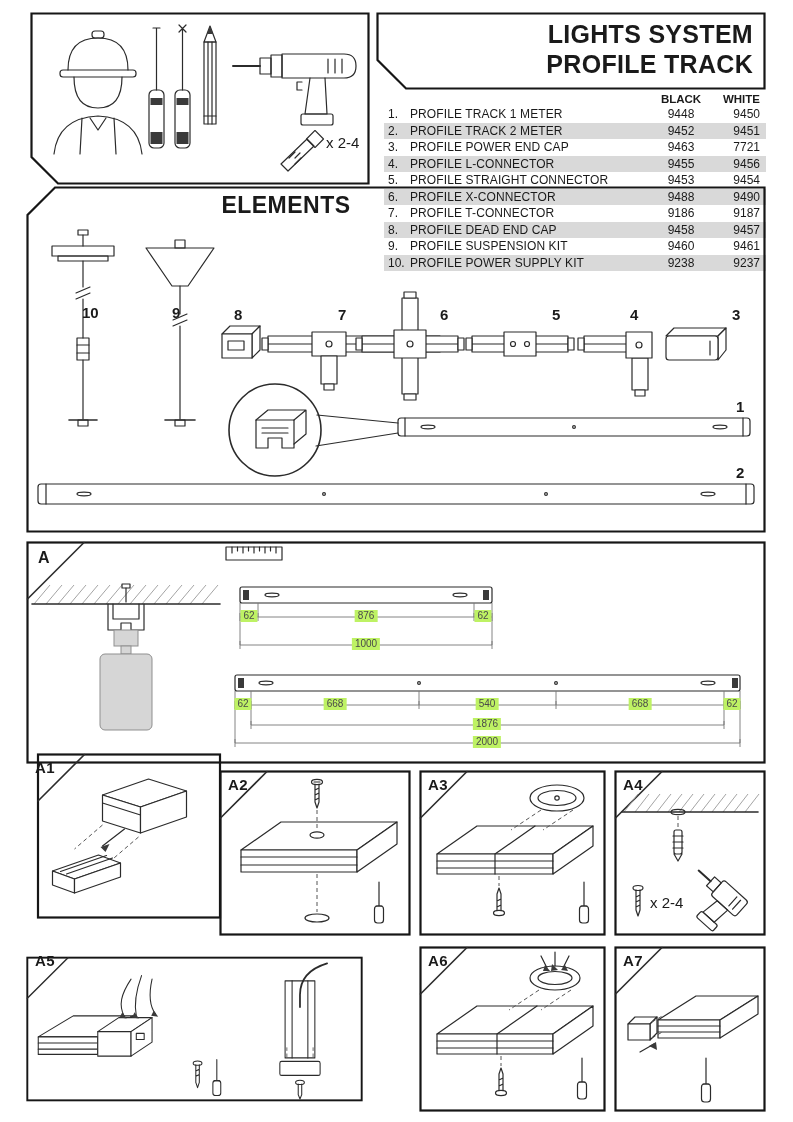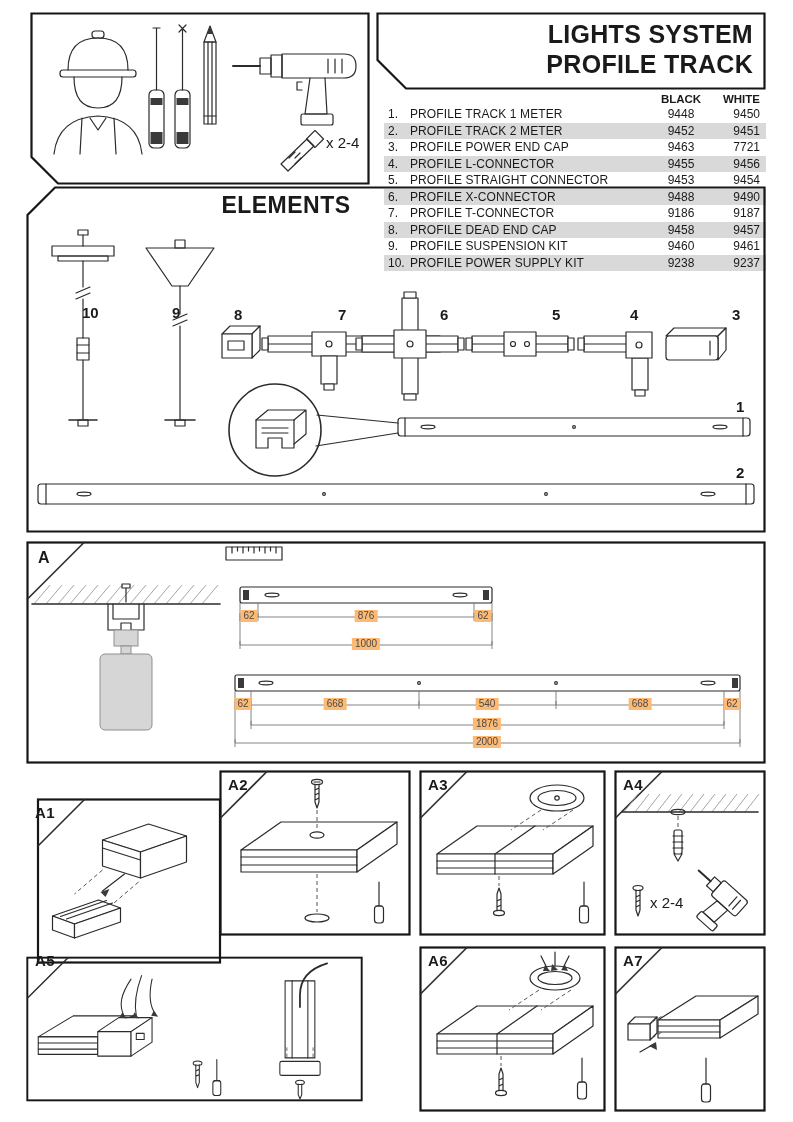--- a/index.html
+++ b/index.html
@@ -2,21 +2,21 @@
 <html><head>
 <meta charset="utf-8">
 <style>
   html,body{margin:0;padding:0}
   body{background:#ffffff;font-family:"Liberation Sans",sans-serif;color:#1a1a1a}
   .page{position:relative;width:793px;height:1122px;background:#fff;overflow:hidden}
   .panel{position:absolute;overflow:hidden}
   .panel>svg{position:absolute;left:0;top:0;width:100%;height:100%;display:block}
   .step-label{position:absolute;left:9px;top:6px;font-size:15px;font-weight:700;letter-spacing:.5px}
   .itm-label{position:absolute;font-size:15px;font-weight:700}
-  .dim-label{position:absolute;font-size:10px;color:#4a4a4a;background:#fdba74;padding:0 3px;transform:translateX(-50%);line-height:12px;white-space:nowrap}
+  .dim-label{position:absolute;font-size:10px;color:#4a4a4a;background:#bef264;padding:0 3px;transform:translateX(-50%);line-height:12px;white-space:nowrap}
   .qty-label{position:absolute;font-size:15px;font-weight:500;white-space:nowrap}
   .title{position:absolute;right:13px;top:7px;text-align:right;font-size:25px;line-height:30px;font-weight:800;letter-spacing:.3px}
   .elements-heading{position:absolute;left:170px;top:6px;width:180px;text-align:center;font-size:23px;font-weight:700;letter-spacing:.5px}
   .parts{position:absolute;left:384px;top:92px;width:382px}
   .prow{display:flex;align-items:center;height:16.5px;padding:0 6px 0 4px;font-size:12px}
   .prow.head{height:14px;font-weight:700;font-size:11.5px}
   .prow.shaded{background:#d9d9d9}
   .prow .num{width:22px;flex:none}
   .prow .name{flex:1;letter-spacing:.1px}
   .prow .b{width:46px;flex:none;text-align:center}
@@ -326,21 +326,21 @@
     <span class="dim-label" style="left:340px;top:97px">1000</span>
     <span class="dim-label" style="left:217px;top:157px">62</span>
     <span class="dim-label" style="left:309px;top:157px">668</span>
     <span class="dim-label" style="left:461px;top:157px">540</span>
     <span class="dim-label" style="left:614px;top:157px">668</span>
     <span class="dim-label" style="left:706px;top:157px">62</span>
     <span class="dim-label" style="left:461px;top:177px">1876</span>
     <span class="dim-label" style="left:461px;top:195px">2000</span>
   </div>
 
-  <div class="panel" style="left:26px;top:798px;width:206px;height:166px">
+  <div class="panel" style="left:26px;top:753px;width:206px;height:166px">
     <svg viewBox="0 0 185 166">
       <rect class="border" x="1.5" y="1.5" width="182" height="163"></rect>
       <path class="ln15" d="M1.5,48 L48,1.5"></path>
       <g>
         <polygon class="fw" points="66,42 112,26 150,38 104,54"></polygon>
         <polygon class="fw" points="66,42 104,54 104,80 66,68"></polygon>
         <polygon class="fw" points="104,54 150,38 150,64 104,80"></polygon>
         <path class="ln" d="M66,50 L104,62"></path>
         <path class="dash" d="M66,72 L38,96 M102,84 L74,108"></path>
         <polygon class="fw" points="16,118 62,102 84,110 38,126"></polygon>

